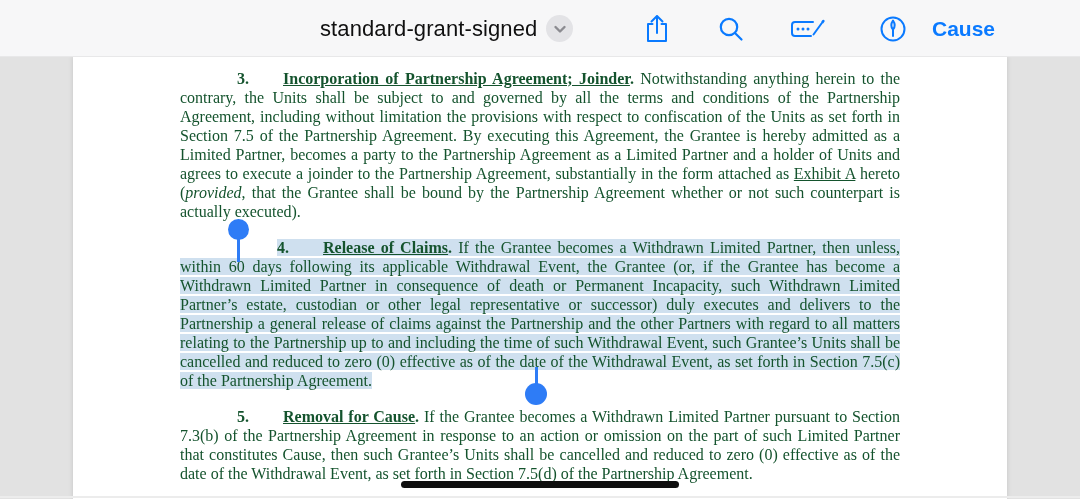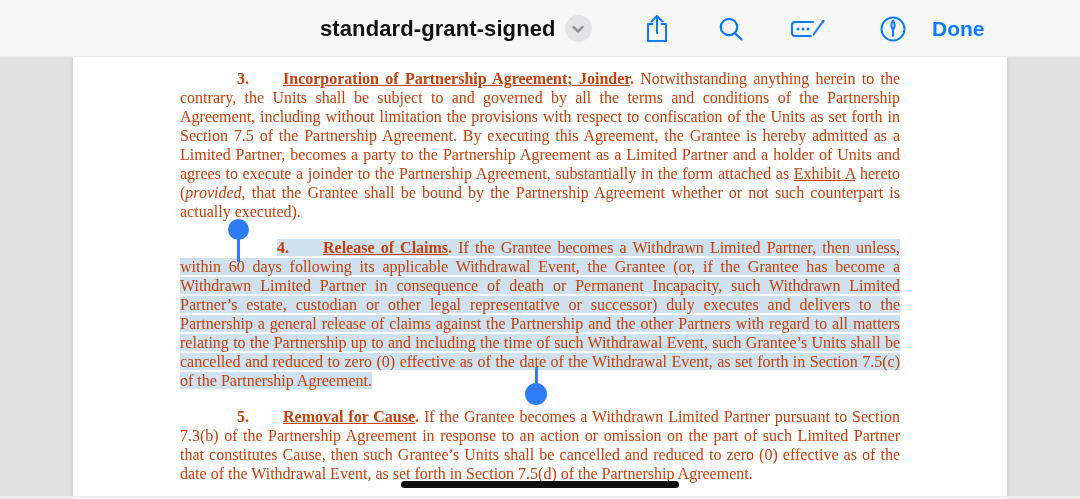--- a/index.html
+++ b/index.html
@@ -13,21 +13,21 @@
   .topbar {
     position:absolute; top:0; left:0; width:1080px; height:57px;
     background:var(--topbar-bg,#f7f7f8);
     border-bottom:1px solid rgba(0,0,0,0.06);
     z-index:5;
   }
   .title-group {
     position:absolute; left:320px; top:0; height:57px;
     display:flex; align-items:center; gap:9px;
   }
-  .doc-title { font-size:22px; font-weight:700; color:#101010; letter-spacing:0.1px;text-align:right; }
+  .doc-title { font-size:22px; font-weight:400; color:#101010; letter-spacing:0.1px;text-align:right; }
   .chev-btn {
     width:27px; height:27px; border-radius:50%; background:#e3e3e6;
     display:flex; align-items:center; justify-content:center; cursor:pointer;
   }
   .icon-btn {
     position:absolute; top:0; height:57px; width:44px;
     display:flex; align-items:center; justify-content:center; cursor:pointer;
   }
   .icon-btn svg { display:block; }
   .done-btn {
@@ -38,21 +38,21 @@
   
   .doc-area { position:absolute; top:57px; left:0; right:0; bottom:0; background:var(--canvas-bg,#e2e2e2); }
   .page {
     position:absolute; left:73px; top:0; width:934px; height:442px;
     background:var(--page-bg,#fff);
     box-shadow:0 0 5px rgba(0,0,0,0.13);
   }
   .text-col {
     position:absolute; left:107px; top:12px; width:720px;
     font-family:"Liberation Serif", serif;
-    font-size:16px; line-height:19px; color:#c2410c;
+    font-size:16px; line-height:19px; color:#14532d;
     text-align:justify;
   }
   .para { margin-bottom:17px; text-indent:57px; }
   .para:last-child { margin-bottom:0; }
   .sg-b  { font-weight:700; }
   .sg-hu { font-weight:700; text-decoration:underline; }
   .sg-i  { font-style:italic; }
   .sg-u  { text-decoration:underline; }
   .sg-tab{ display:inline-block; width:34px; }
   .hl { background:var(--selection-highlight,#cfe0ef);margin-left:40px; }
@@ -113,21 +113,21 @@
     </div>
 
     <div class="icon-btn" style="left:871px;">
       <svg width="30" height="30" viewBox="0 0 30 30" fill="none" stroke="#0a7aff" stroke-width="2" stroke-linecap="round" stroke-linejoin="round">
         <circle cx="15" cy="15" r="11.5"></circle>
         <path d="M15 6.5 C12.6 10 12.8 13 15 15.5 C17.2 13 17.4 10 15 6.5 Z"></path>
         <line x1="15" y1="15.5" x2="15" y2="22"></line>
       </svg>
     </div>
 
-    <div class="done-btn">Done</div>
+    <div class="done-btn">Cause</div>
   </div>
 
   <div class="doc-area">
     <div class="page">
       <div class="text-col">
           <div class="para"><span><span class="sg-b">3.</span><span class="sg-tab"></span><span class="sg-hu">Incorporation of Partnership Agreement; Joinder</span><span class="sg-b">.</span><span>  Notwithstanding anything herein to the contrary, the Units shall be subject to and governed by all the terms and conditions of the Partnership Agreement, including without limitation the provisions with respect to confiscation of the Units as set forth in Section 7.5 of the Partnership Agreement.  By executing this Agreement, the Grantee is hereby admitted as a Limited Partner, becomes a party to the Partnership Agreement as a Limited Partner and a holder of Units and agrees to execute a joinder to the Partnership Agreement, substantially in the form attached as </span><span class="sg-u">Exhibit A</span><span> hereto (</span><span class="sg-i">provided</span><span>, that the Grantee shall be bound by the Partnership Agreement whether or not such counterpart is actually executed).</span></span></div>
           <div class="para"><span class="hl"><span class="sg-b">4.</span><span class="sg-tab"></span><span class="sg-hu">Release of Claims</span><span class="sg-b">.</span><span>  If the Grantee becomes a Withdrawn Limited Partner, then unless, within 60 days following its applicable Withdrawal Event, the Grantee (or, if the Grantee has become a Withdrawn Limited Partner in consequence of death or Permanent Incapacity, such Withdrawn Limited Partner’s estate, custodian or other legal representative or successor) duly executes and delivers to the Partnership a general release of claims against the Partnership and the other Partners with regard to all matters relating to the Partnership up to and including the time of such Withdrawal Event, such Grantee’s Units shall be cancelled and reduced to zero (0) effective as of the date of the Withdrawal Event, as set forth in Section 7.5(c) of the Partnership Agreement.</span></span></div>
           <div class="para"><span><span class="sg-b">5.</span><span class="sg-tab"></span><span class="sg-hu">Removal for Cause</span><span class="sg-b">.</span><span>  If the Grantee becomes a Withdrawn Limited Partner pursuant to Section 7.3(b) of the Partnership Agreement in response to an action or omission on the part of such Limited Partner that constitutes Cause, then such Grantee’s Units shall be cancelled and reduced to zero (0) effective as of the date of the Withdrawal Event, as set forth in Section 7.5(d) of the Partnership Agreement.</span></span></div>
         </div>
     </div>

